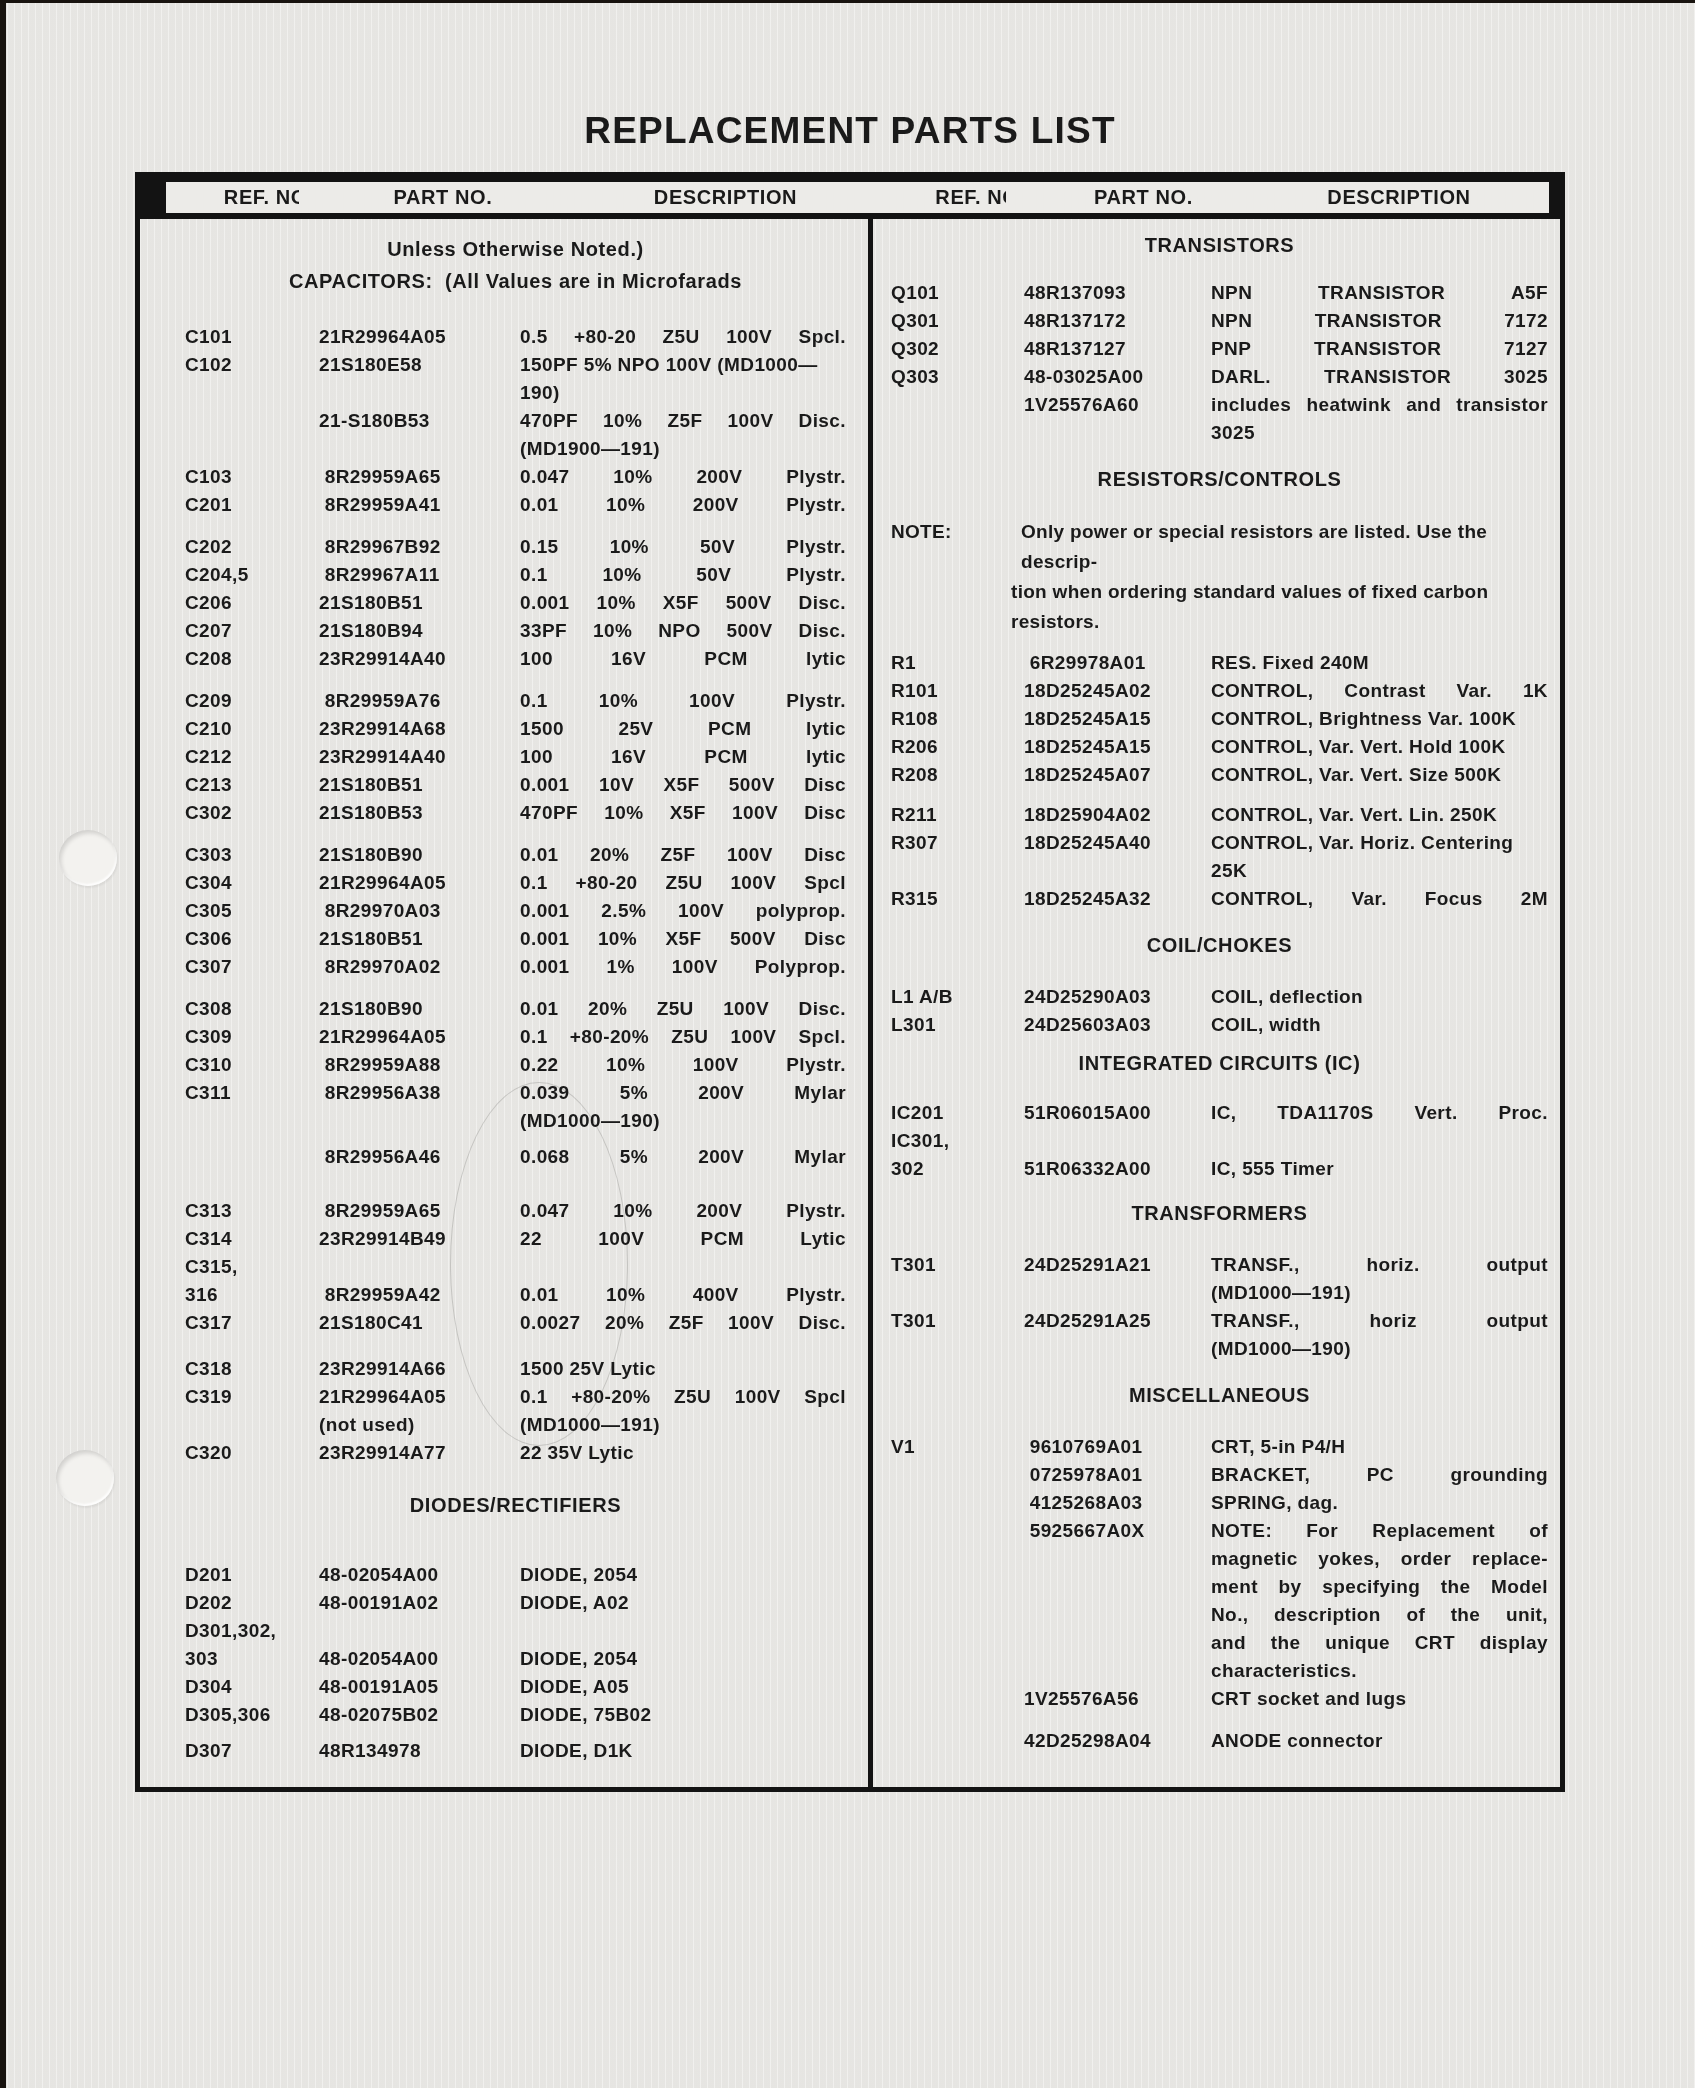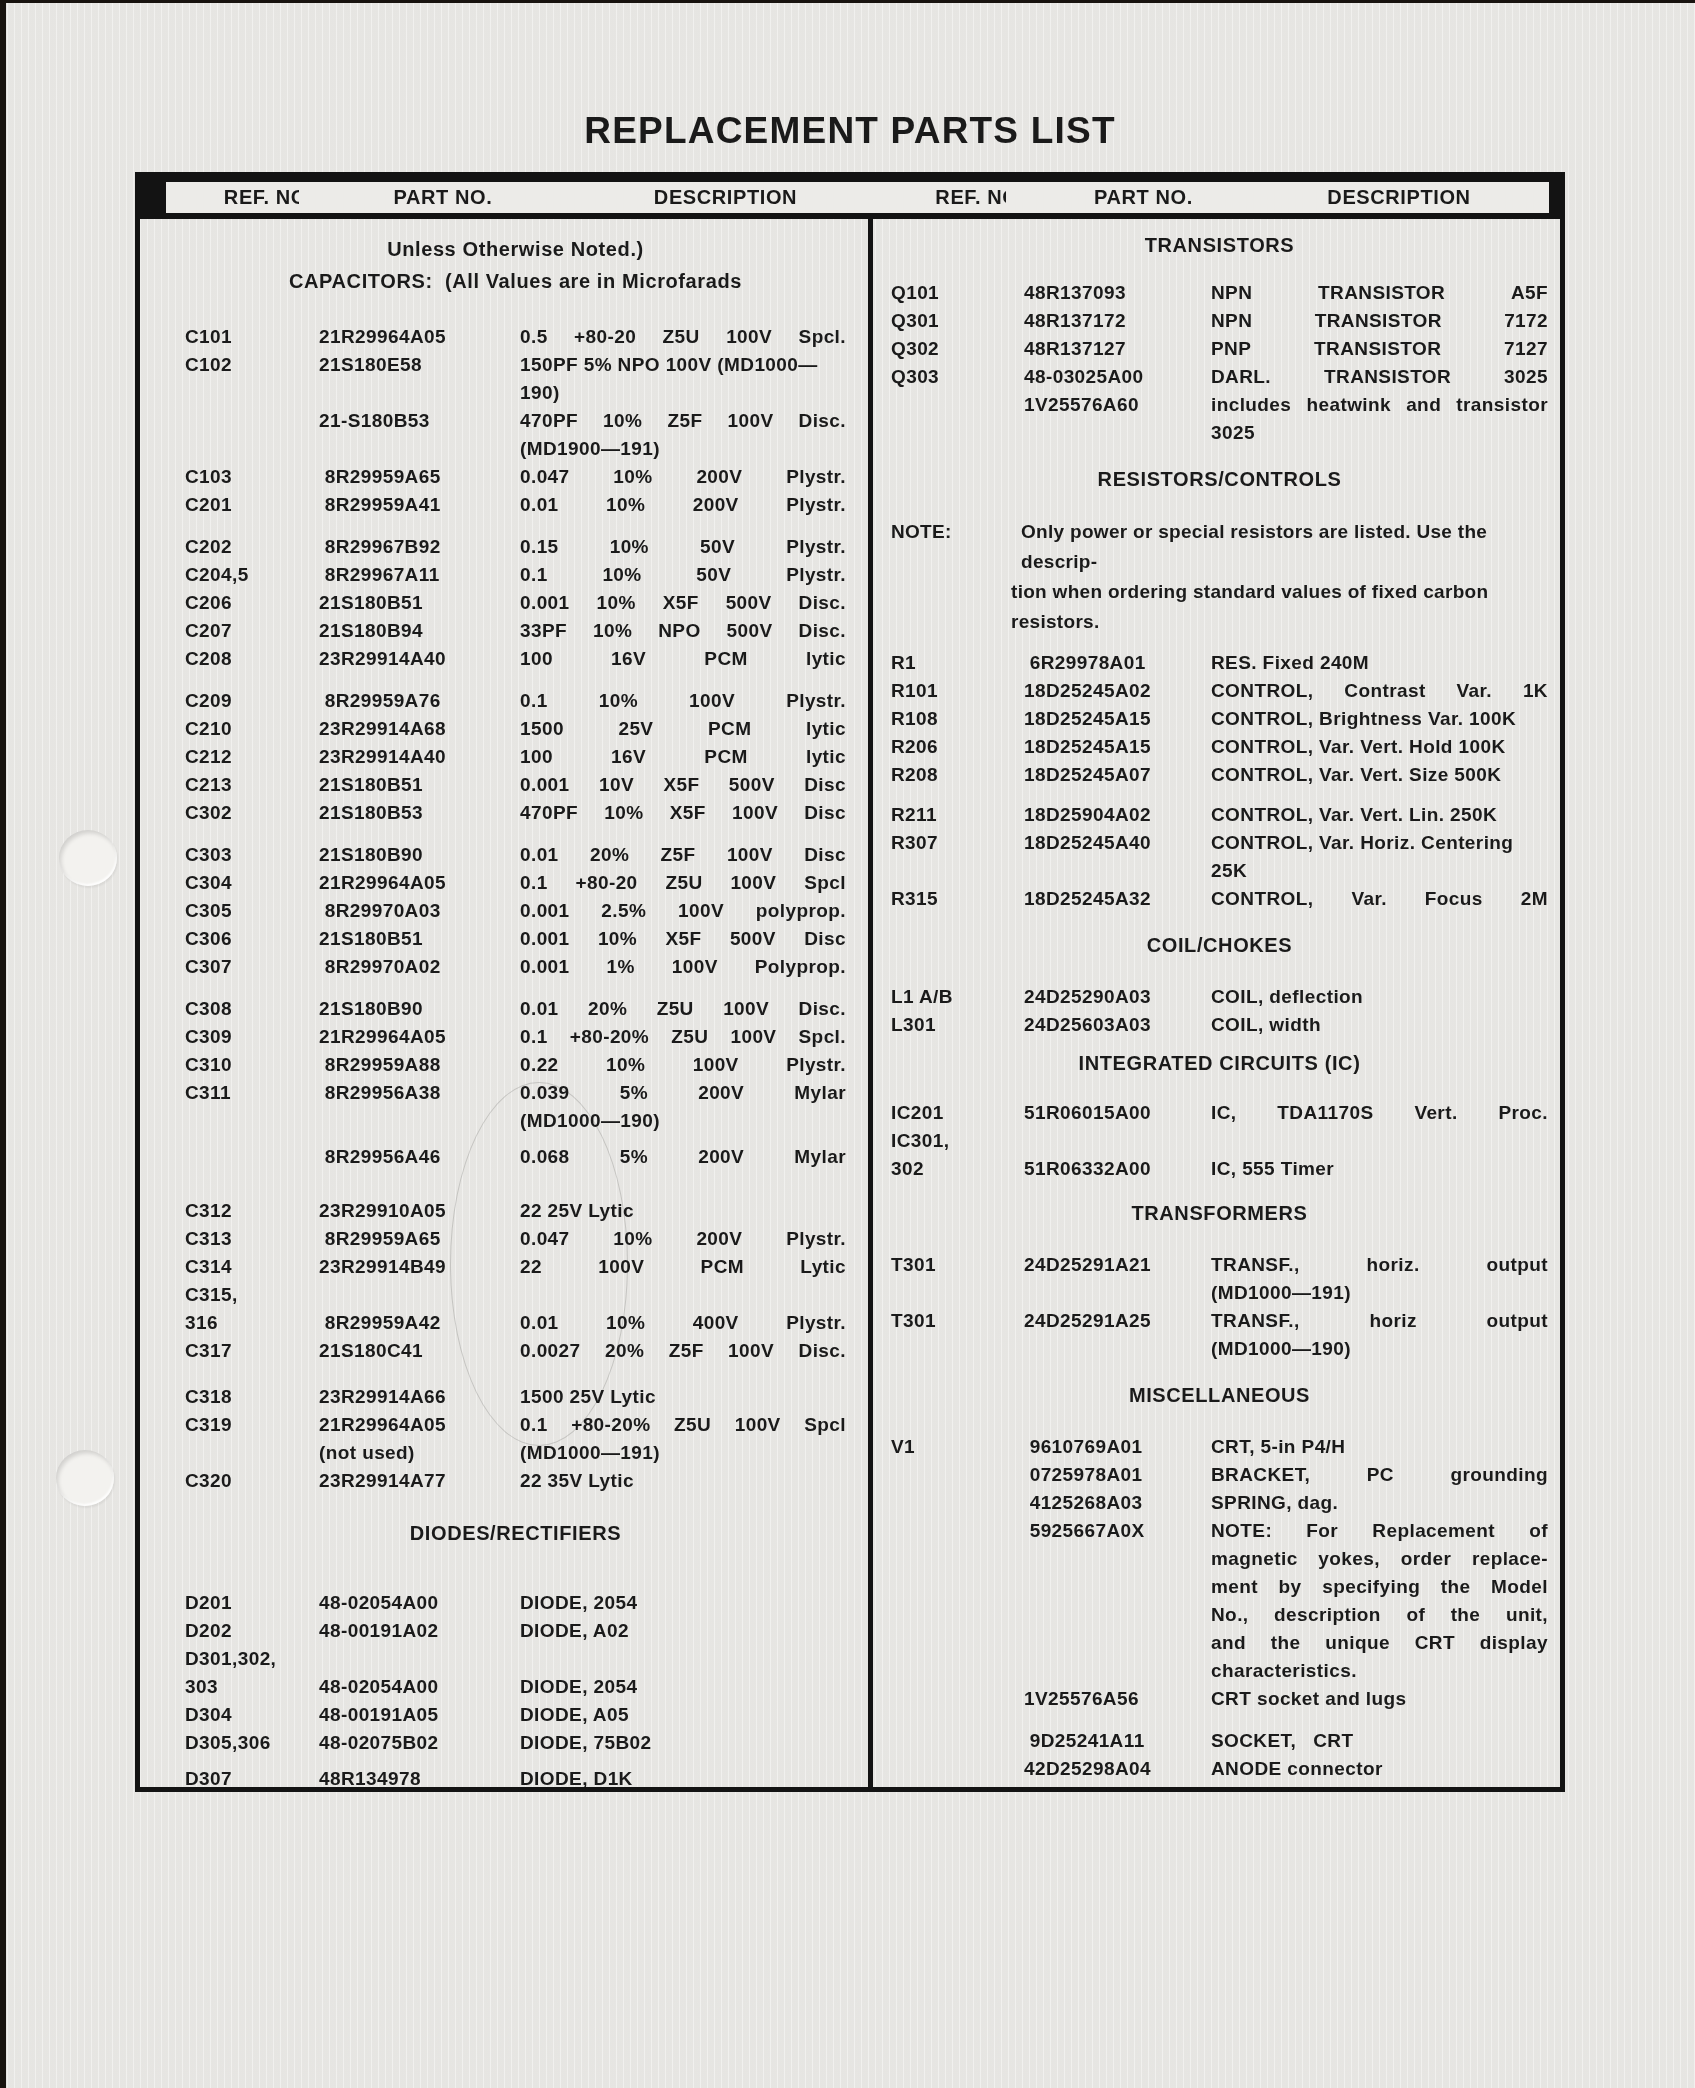--- a/index.html
+++ b/index.html
@@ -204,25 +204,20 @@
             <div class="cell desc">(MD1000—190)</div>
           </div>
           <div class="gap" style="height: 8px;"></div>
           <div class="row">
             <div class="cell ref"></div>
             <div class="cell part"> 8R29956A46</div>
             <div class="cell desc spread"><span>0.068</span><span>5%</span><span>200V</span><span>Mylar</span></div>
           </div>
           <div class="gap" style="height: 26px;"></div>
           <div class="row">
-            <div class="cell ref">C312</div>
-            <div class="cell part">23R29910A05</div>
-            <div class="cell desc">22 25V Lytic</div>
-          </div>
-          <div class="row">
             <div class="cell ref">C313</div>
             <div class="cell part"> 8R29959A65</div>
             <div class="cell desc spread"><span>0.047</span><span>10%</span><span>200V</span><span>Plystr.</span></div>
           </div>
           <div class="row">
             <div class="cell ref">C314</div>
             <div class="cell part">23R29914B49</div>
             <div class="cell desc spread"><span>22</span><span>100V</span><span>PCM</span><span>Lytic</span></div>
           </div>
           <div class="row">
@@ -482,24 +477,19 @@
             <div class="cell desc">characteristics.</div>
           </div>
           <div class="row">
             <div class="cell ref"></div>
             <div class="cell part">1V25576A56</div>
             <div class="cell desc">CRT socket and lugs</div>
           </div>
           <div class="gap" style="height: 14px;"></div>
           <div class="row">
             <div class="cell ref"></div>
-            <div class="cell part"> 9D25241A11</div>
-            <div class="cell desc">SOCKET,   CRT</div>
-          </div>
-          <div class="row">
-            <div class="cell ref"></div>
             <div class="cell part">42D25298A04</div>
             <div class="cell desc">ANODE connector</div>
           </div>
         </div>
     </div>
   </div>
 </div>
 
 </body></html>

